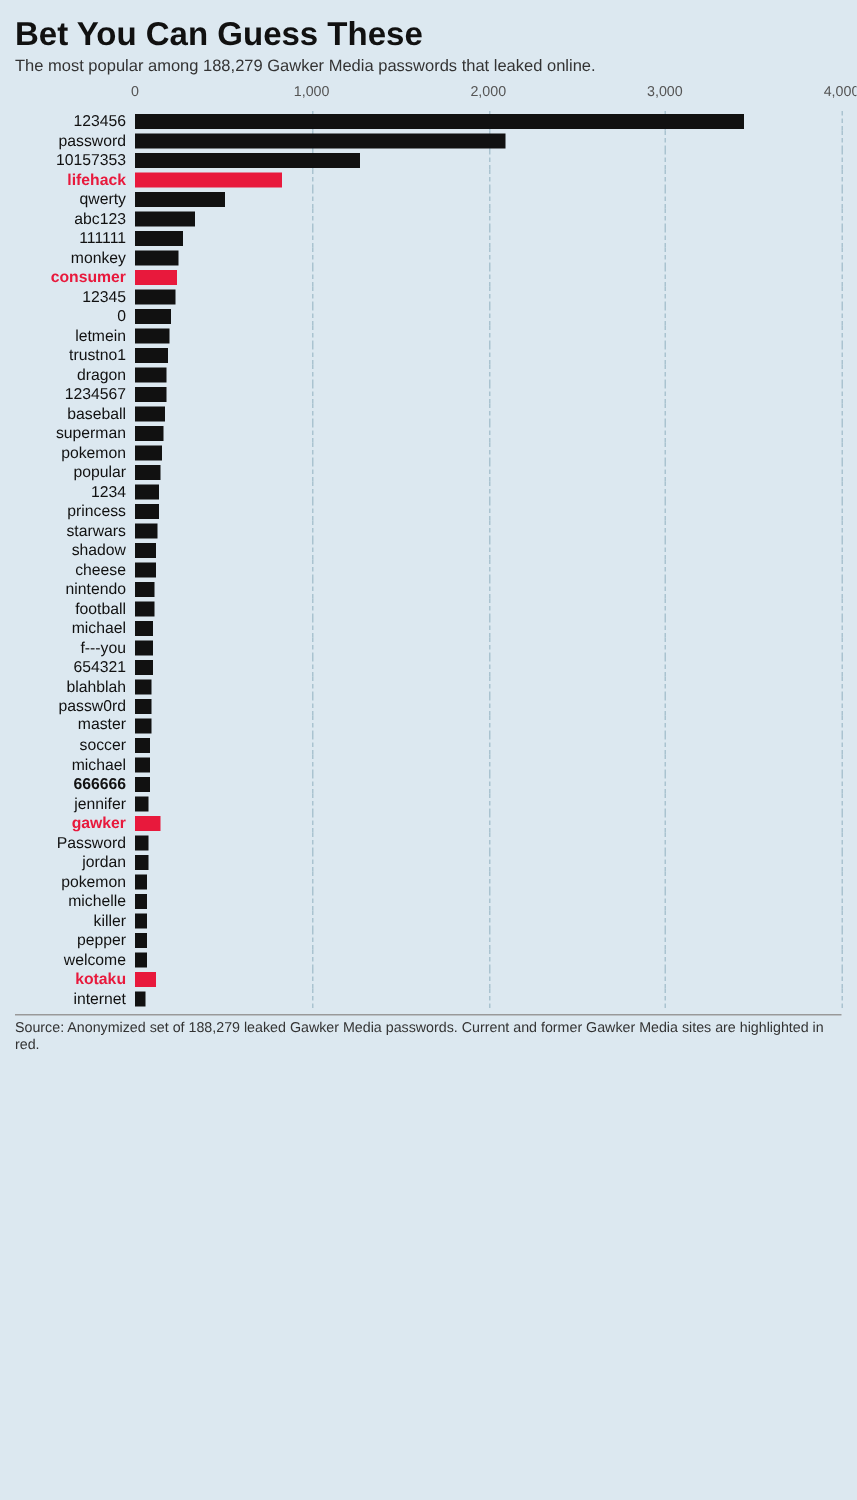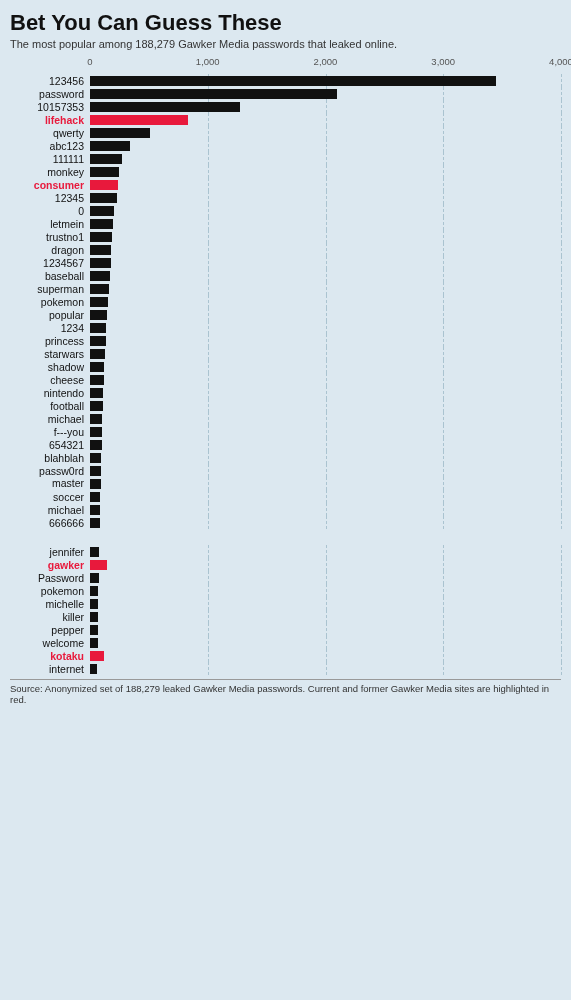--- a/index.html
+++ b/index.html
@@ -424,21 +424,21 @@
         <div style="display: flex; align-items: center; margin-bottom: 0px;">
           <div class="label-col">michael</div>
           <div style="flex: 1 1 0%; position: relative; height: 13px; display: flex; align-items: center;">
             <div style="position: absolute; top: 0px; bottom: 0px; left: 25%; width: 1px; border-left: 1px dashed rgb(170, 195, 208);"></div>
             <div style="position: absolute; top: 0px; bottom: 0px; left: 50%; width: 1px; border-left: 1px dashed rgb(170, 195, 208);"></div>
             <div style="position: absolute; top: 0px; bottom: 0px; left: 75%; width: 1px; border-left: 1px dashed rgb(170, 195, 208);"></div>
             <div style="position: absolute; top: 0px; bottom: 0px; left: 100%; width: 1px; border-left: 1px dashed rgb(170, 195, 208);"></div>
             <div class="bar" style="width: 2.125%; height: 10px; position: relative; z-index: 1;"></div>
           </div>
         </div>
-        <div style="display: flex; align-items: center; margin-bottom: 16px;">
+        <div style="display: flex; align-items: center; margin-bottom: 0px; font-weight: bold;">
           <div class="label-col">666666</div>
           <div style="flex: 1 1 0%; position: relative; height: 13px; display: flex; align-items: center;">
             <div style="position: absolute; top: 0px; bottom: 0px; left: 25%; width: 1px; border-left: 1px dashed rgb(170, 195, 208);"></div>
             <div style="position: absolute; top: 0px; bottom: 0px; left: 50%; width: 1px; border-left: 1px dashed rgb(170, 195, 208);"></div>
             <div style="position: absolute; top: 0px; bottom: 0px; left: 75%; width: 1px; border-left: 1px dashed rgb(170, 195, 208);"></div>
             <div style="position: absolute; top: 0px; bottom: 0px; left: 100%; width: 1px; border-left: 1px dashed rgb(170, 195, 208);"></div>
             <div class="bar" style="width: 2.05%; height: 10px; position: relative; z-index: 1;"></div>
           </div>
         </div>
         <div style="display: flex; align-items: center; margin-bottom: 0px;">
@@ -462,20 +462,30 @@
           </div>
         </div>
         <div style="display: flex; align-items: center; margin-bottom: 0px;">
           <div class="label-col">Password</div>
           <div style="flex: 1 1 0%; position: relative; height: 13px; display: flex; align-items: center;">
             <div style="position: absolute; top: 0px; bottom: 0px; left: 25%; width: 1px; border-left: 1px dashed rgb(170, 195, 208);"></div>
             <div style="position: absolute; top: 0px; bottom: 0px; left: 50%; width: 1px; border-left: 1px dashed rgb(170, 195, 208);"></div>
             <div style="position: absolute; top: 0px; bottom: 0px; left: 75%; width: 1px; border-left: 1px dashed rgb(170, 195, 208);"></div>
             <div style="position: absolute; top: 0px; bottom: 0px; left: 100%; width: 1px; border-left: 1px dashed rgb(170, 195, 208);"></div>
             <div class="bar" style="width: 1.9%; height: 10px; position: relative; z-index: 1;"></div>
+          </div>
+        </div>
+        <div style="display: flex; align-items: center; margin-bottom: 0px;">
+          <div class="label-col">jordan</div>
+          <div style="flex: 1 1 0%; position: relative; height: 13px; display: flex; align-items: center;">
+            <div style="position: absolute; top: 0px; bottom: 0px; left: 25%; width: 1px; border-left: 1px dashed rgb(170, 195, 208);"></div>
+            <div style="position: absolute; top: 0px; bottom: 0px; left: 50%; width: 1px; border-left: 1px dashed rgb(170, 195, 208);"></div>
+            <div style="position: absolute; top: 0px; bottom: 0px; left: 75%; width: 1px; border-left: 1px dashed rgb(170, 195, 208);"></div>
+            <div style="position: absolute; top: 0px; bottom: 0px; left: 100%; width: 1px; border-left: 1px dashed rgb(170, 195, 208);"></div>
+            <div class="bar" style="width: 1.85%; height: 10px; position: relative; z-index: 1;"></div>
           </div>
         </div>
         <div style="display: flex; align-items: center; margin-bottom: 0px;">
           <div class="label-col">pokemon</div>
           <div style="flex: 1 1 0%; position: relative; height: 13px; display: flex; align-items: center;">
             <div style="position: absolute; top: 0px; bottom: 0px; left: 25%; width: 1px; border-left: 1px dashed rgb(170, 195, 208);"></div>
             <div style="position: absolute; top: 0px; bottom: 0px; left: 50%; width: 1px; border-left: 1px dashed rgb(170, 195, 208);"></div>
             <div style="position: absolute; top: 0px; bottom: 0px; left: 75%; width: 1px; border-left: 1px dashed rgb(170, 195, 208);"></div>
             <div style="position: absolute; top: 0px; bottom: 0px; left: 100%; width: 1px; border-left: 1px dashed rgb(170, 195, 208);"></div>
             <div class="bar" style="width: 1.8%; height: 10px; position: relative; z-index: 1;"></div>

